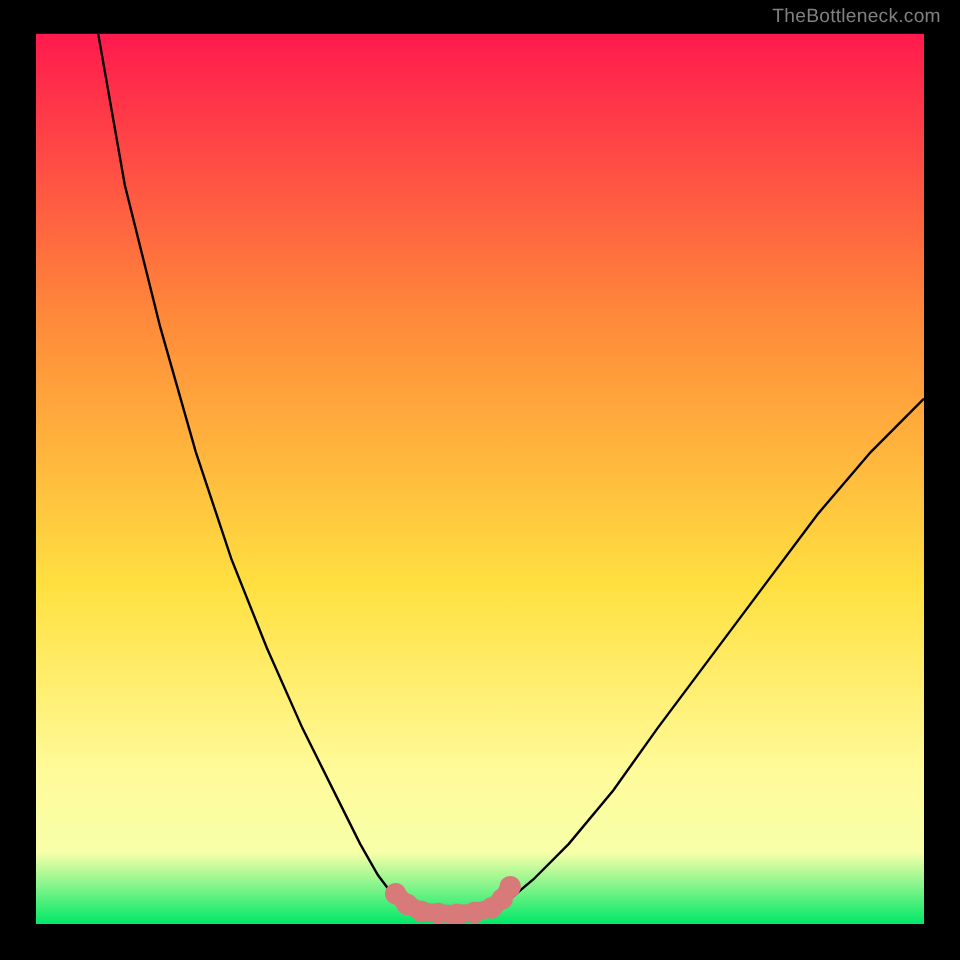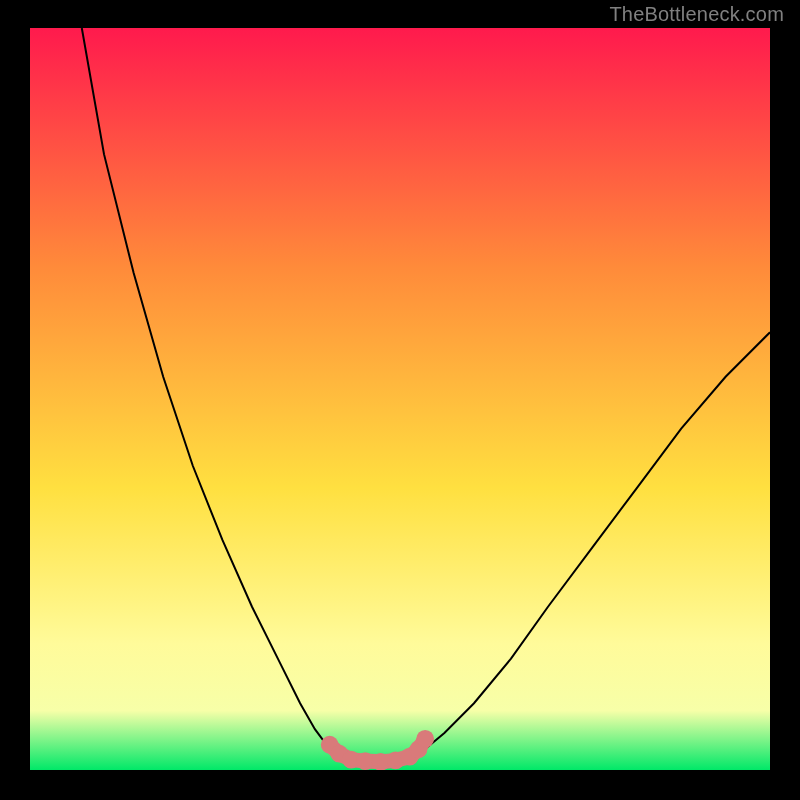--- a/index.html
+++ b/index.html
@@ -17,21 +17,21 @@
     width: 800px; height: 800px;
     background: #000;
   }
   .watermark {
     position: absolute;
     top: 0;
     right: 16px;
     height: 28px;
     line-height: 28px;
     color: #808080;
-    font-size: 20px;
+    font-size: 16px;
     letter-spacing: 0.2px;
     user-select: none;
   }
   .plot {
     position: absolute;
     left: 30px;
     top: 28px;
     width: 740px;
     height: 742px;
   }

